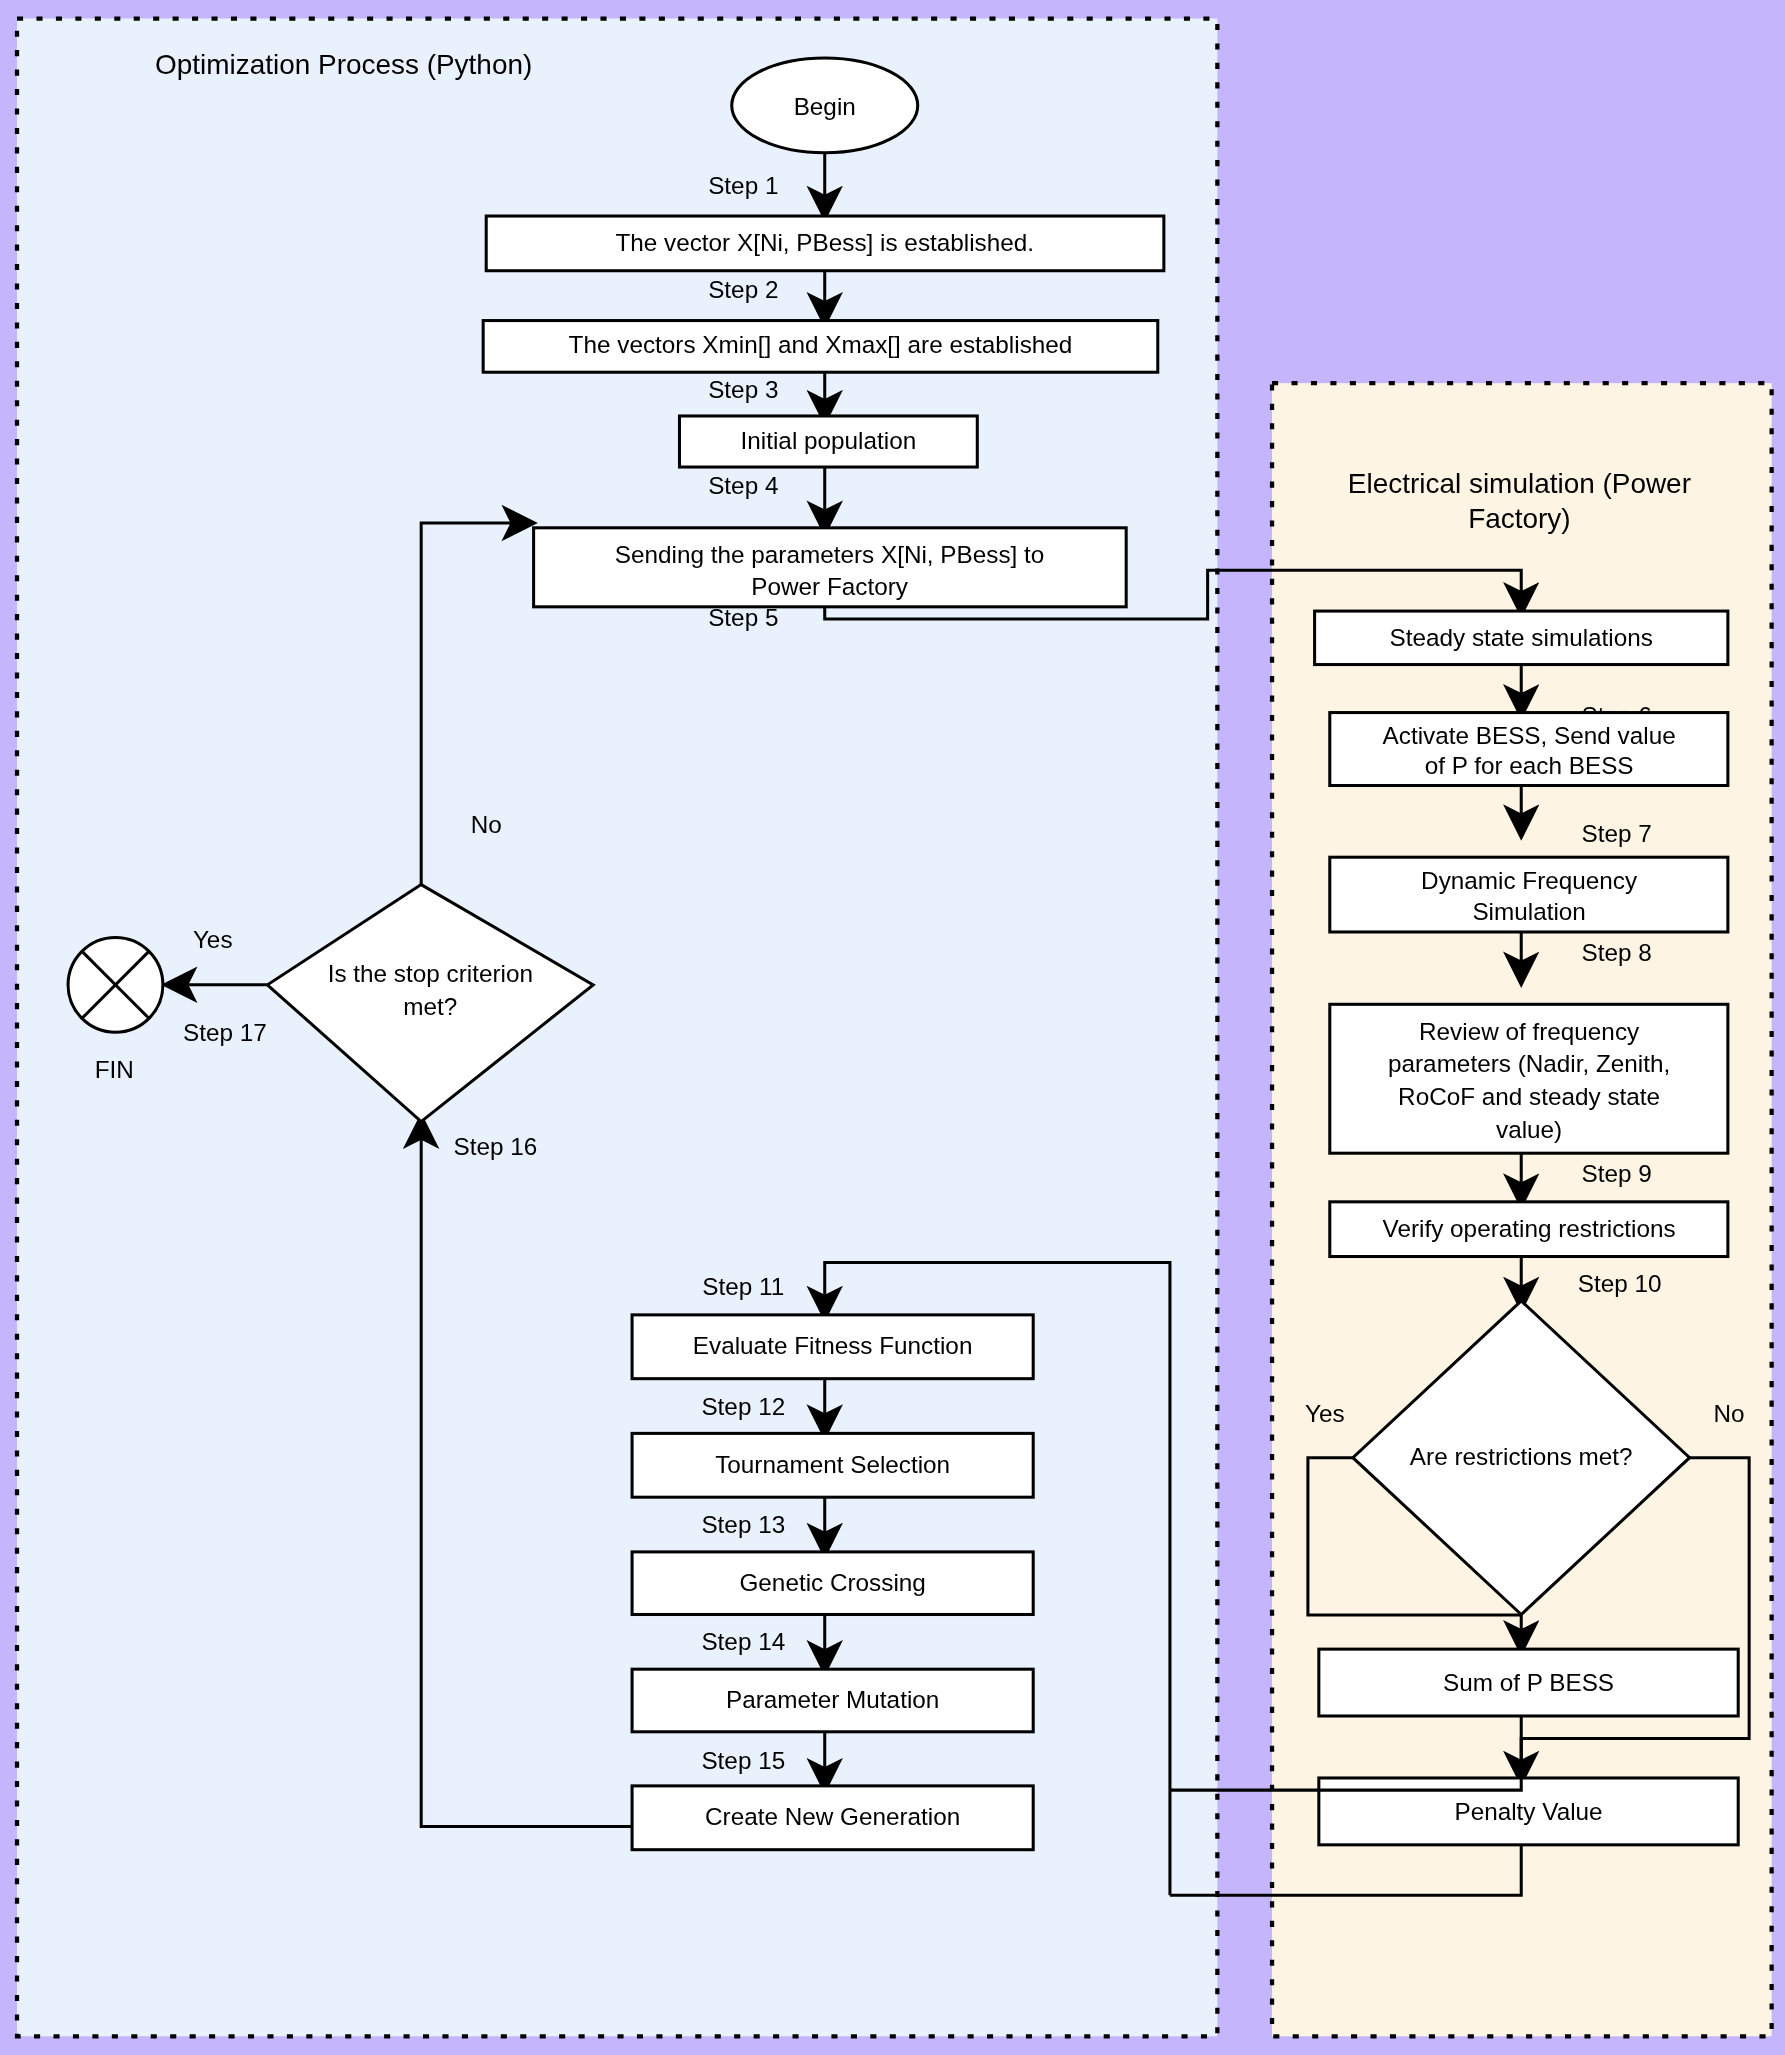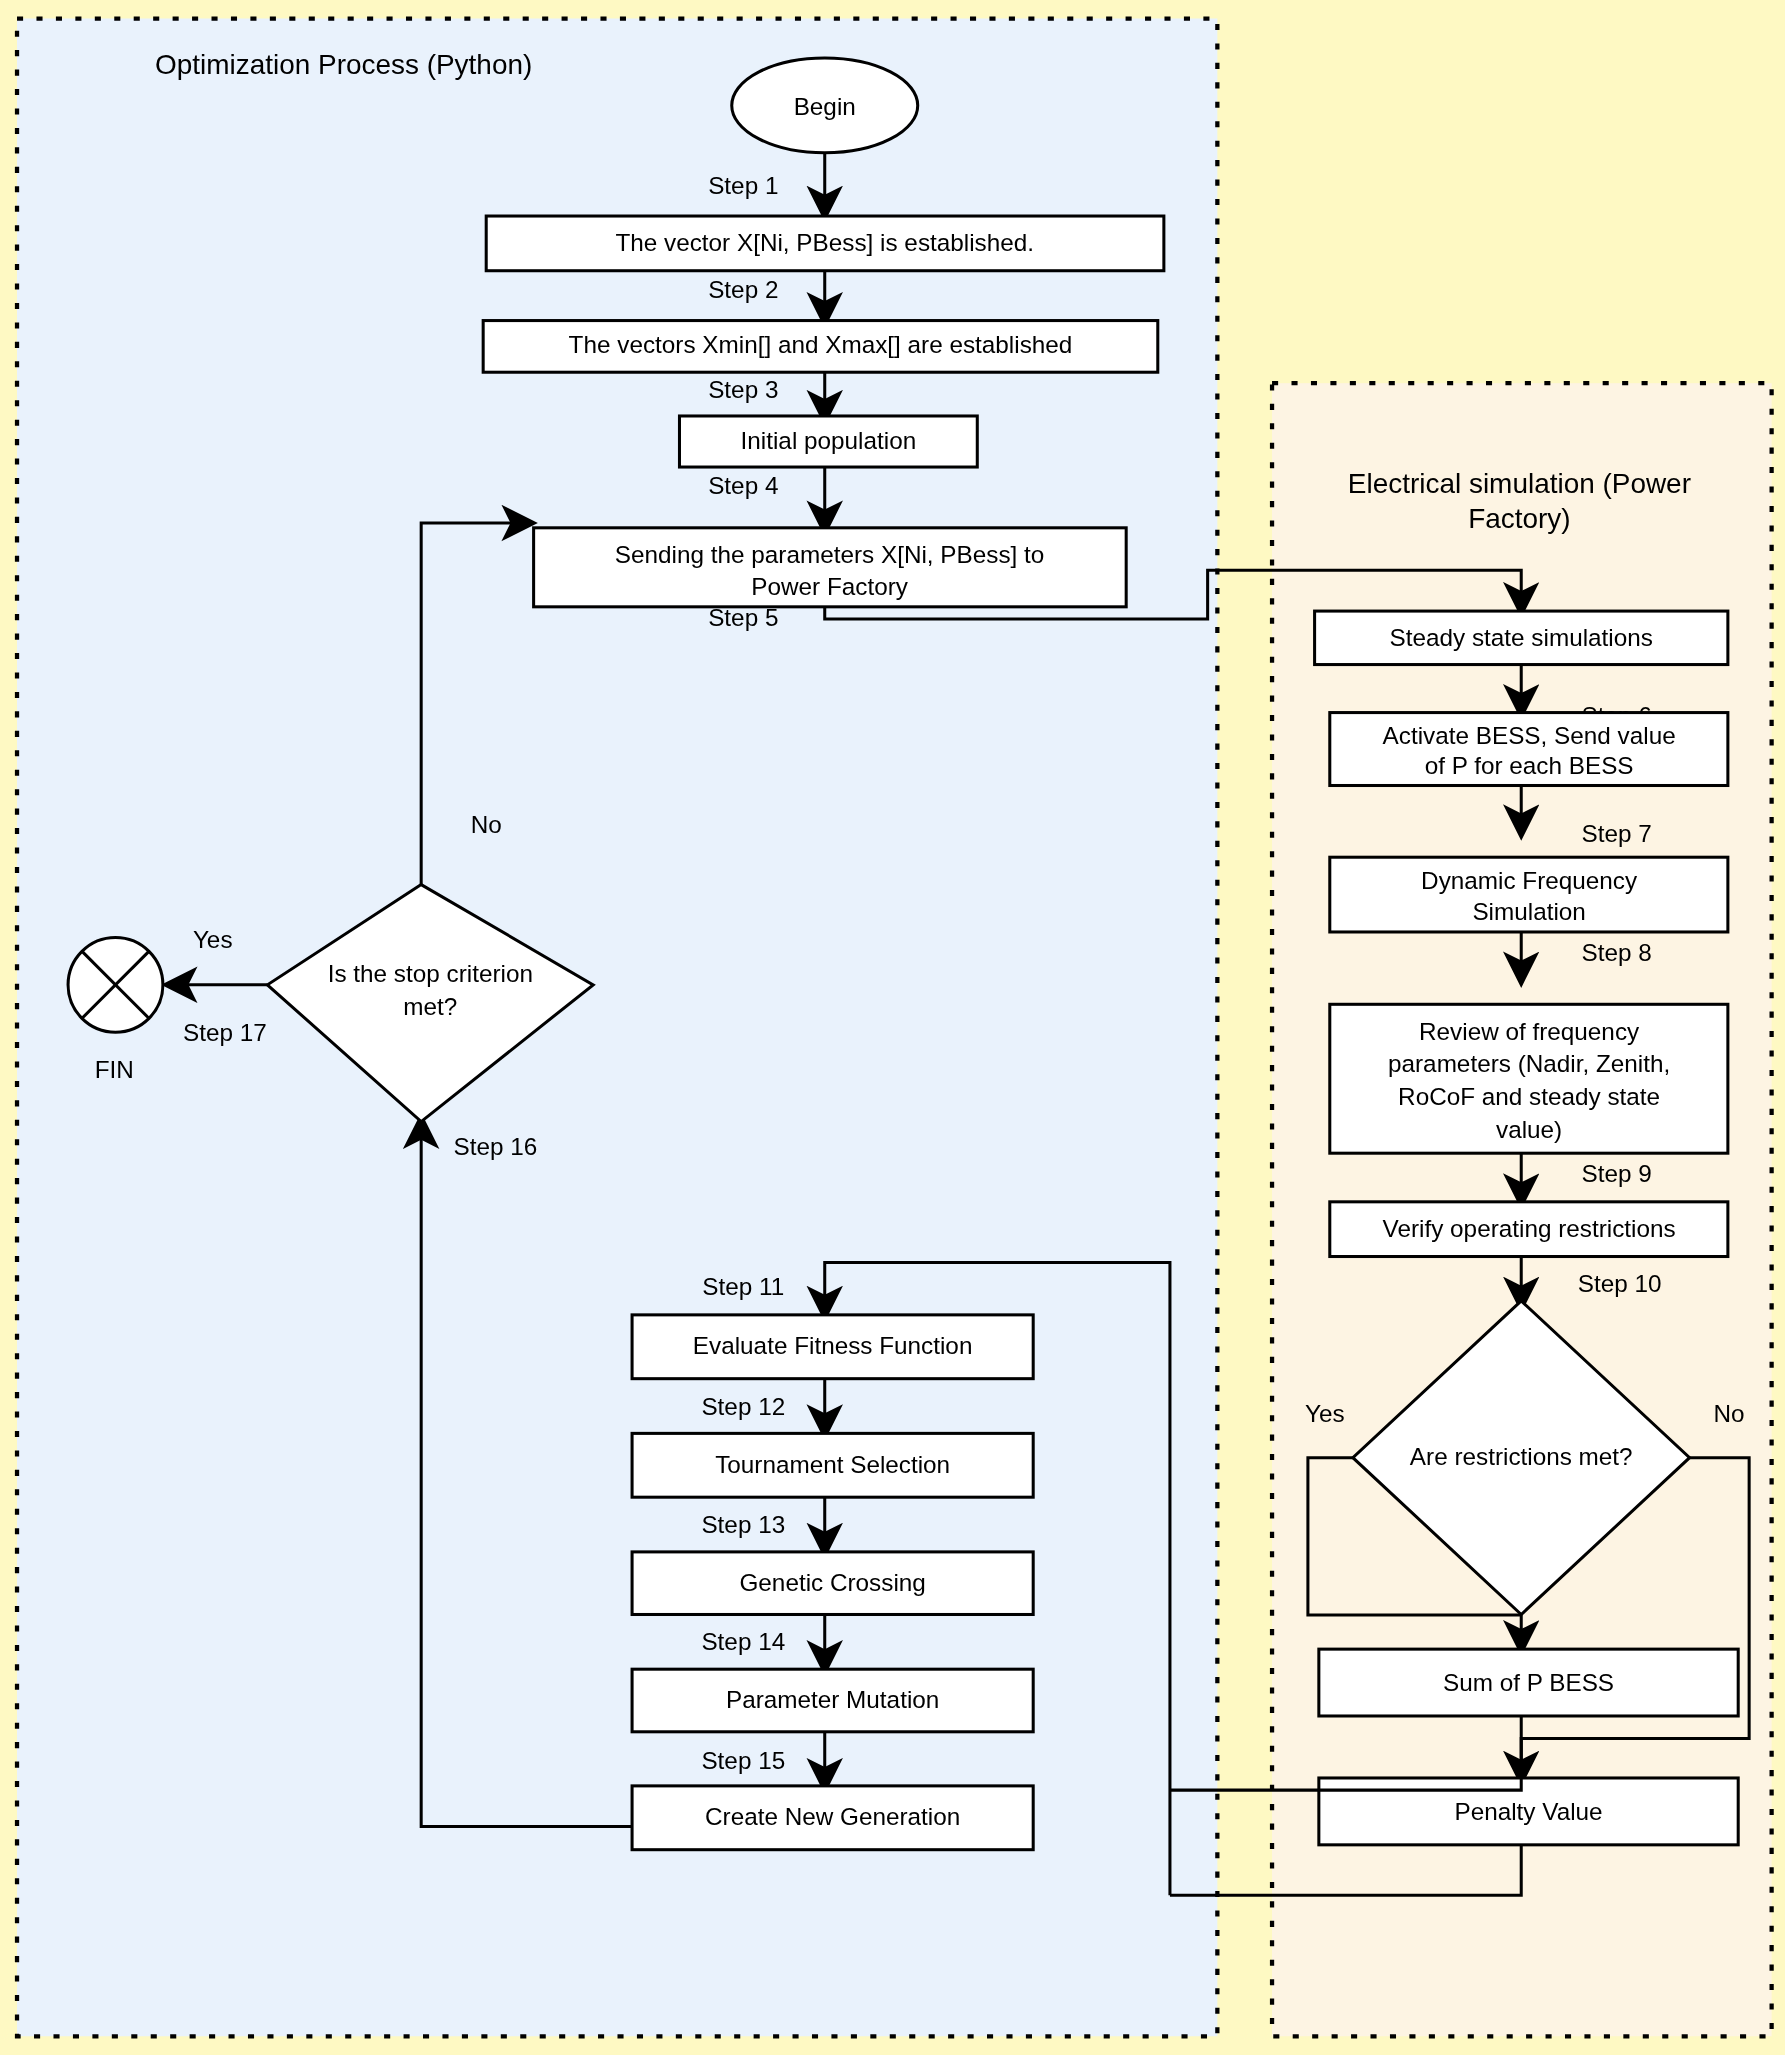--- a/index.html
+++ b/index.html
@@ -1,17 +1,17 @@
 <!DOCTYPE html>
 <html style="font-size:9.7px"><head>
 <meta charset="utf-8">
 <style>
   html,body{margin:0;padding:0;background:#ffffff;}
   body{font-family:"Liberation Sans", sans-serif;}
-  #stage{position:relative;width:1785px;height:2056px;overflow:hidden;background:#fef9c3;}
+  #stage{position:relative;width:1785px;height:2056px;overflow:hidden;background:#c4b5fd;}
   svg{display:block;}
   .nodeText{font-family:"Liberation Sans", sans-serif;font-size:40px;fill:#000000;}
   .stepText{font-family:"Liberation Sans", sans-serif;font-size:40px;fill:#000000;}
   .titleText{font-family:"Liberation Sans", sans-serif;font-size:46px;fill:#000000;}
   .boxShape{fill:#ffffff;stroke:#000000;stroke-width:5;}
   .lineShape{fill:none;stroke:#000000;stroke-width:5;}
   .panelBlue{fill:#e9f2fc;stroke:#000000;stroke-width:7;stroke-dasharray:10 22;}
   .panelOrange{fill:#fdf4e3;stroke:#000000;stroke-width:7;stroke-dasharray:10 22;}
 </style>
 </head>

